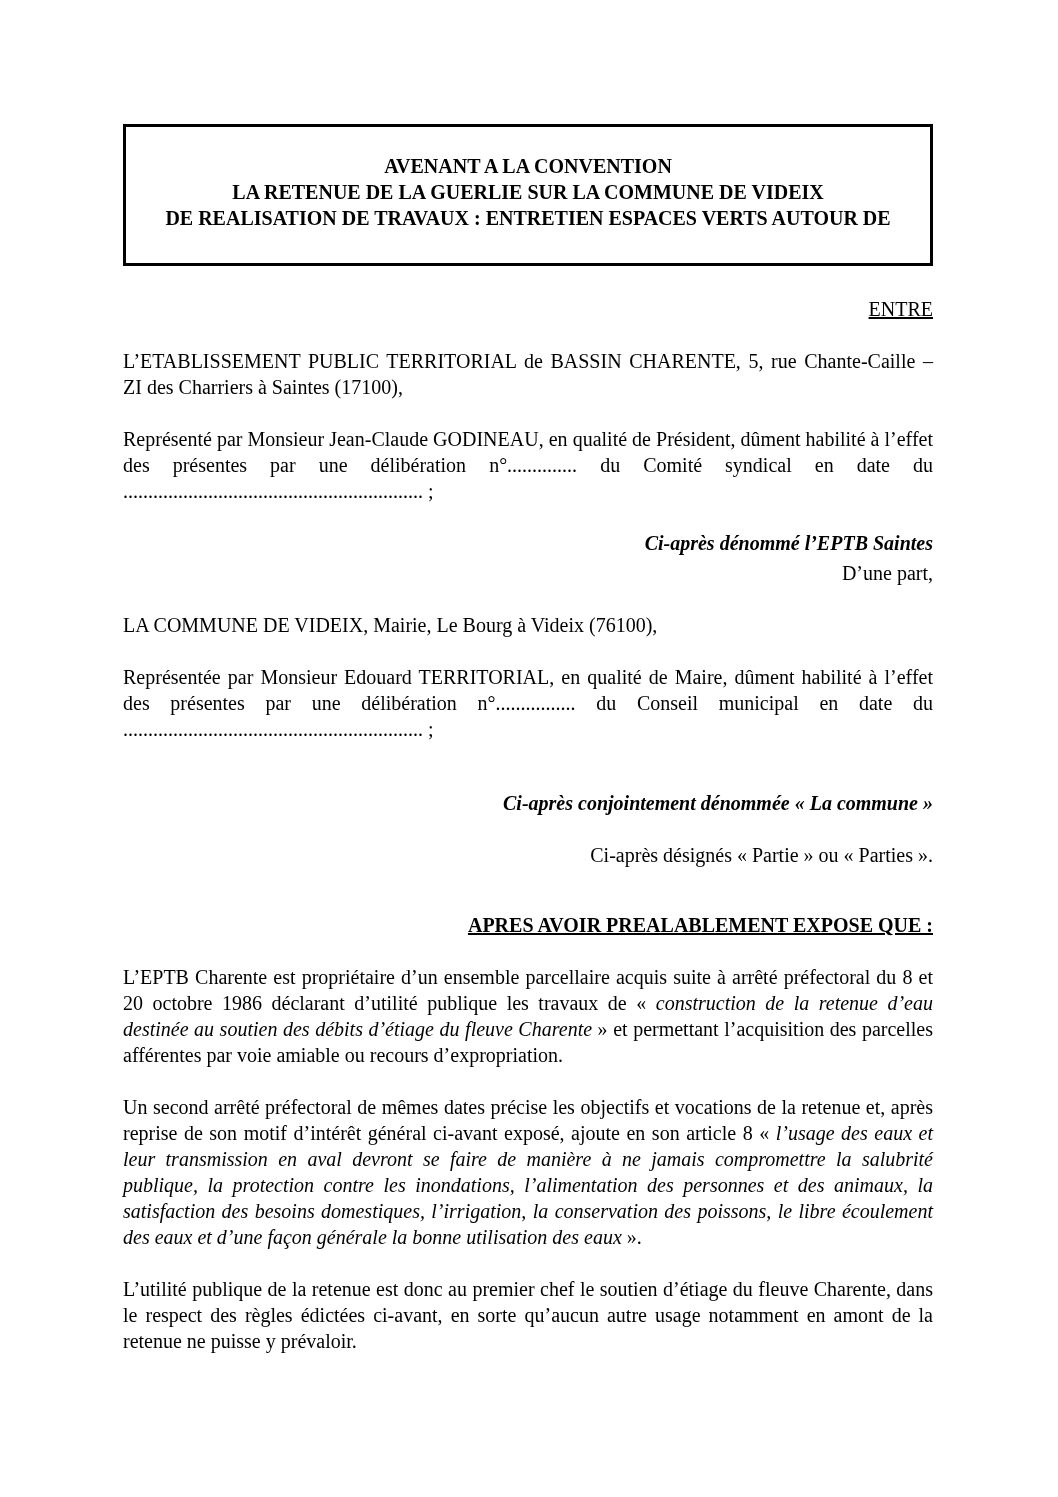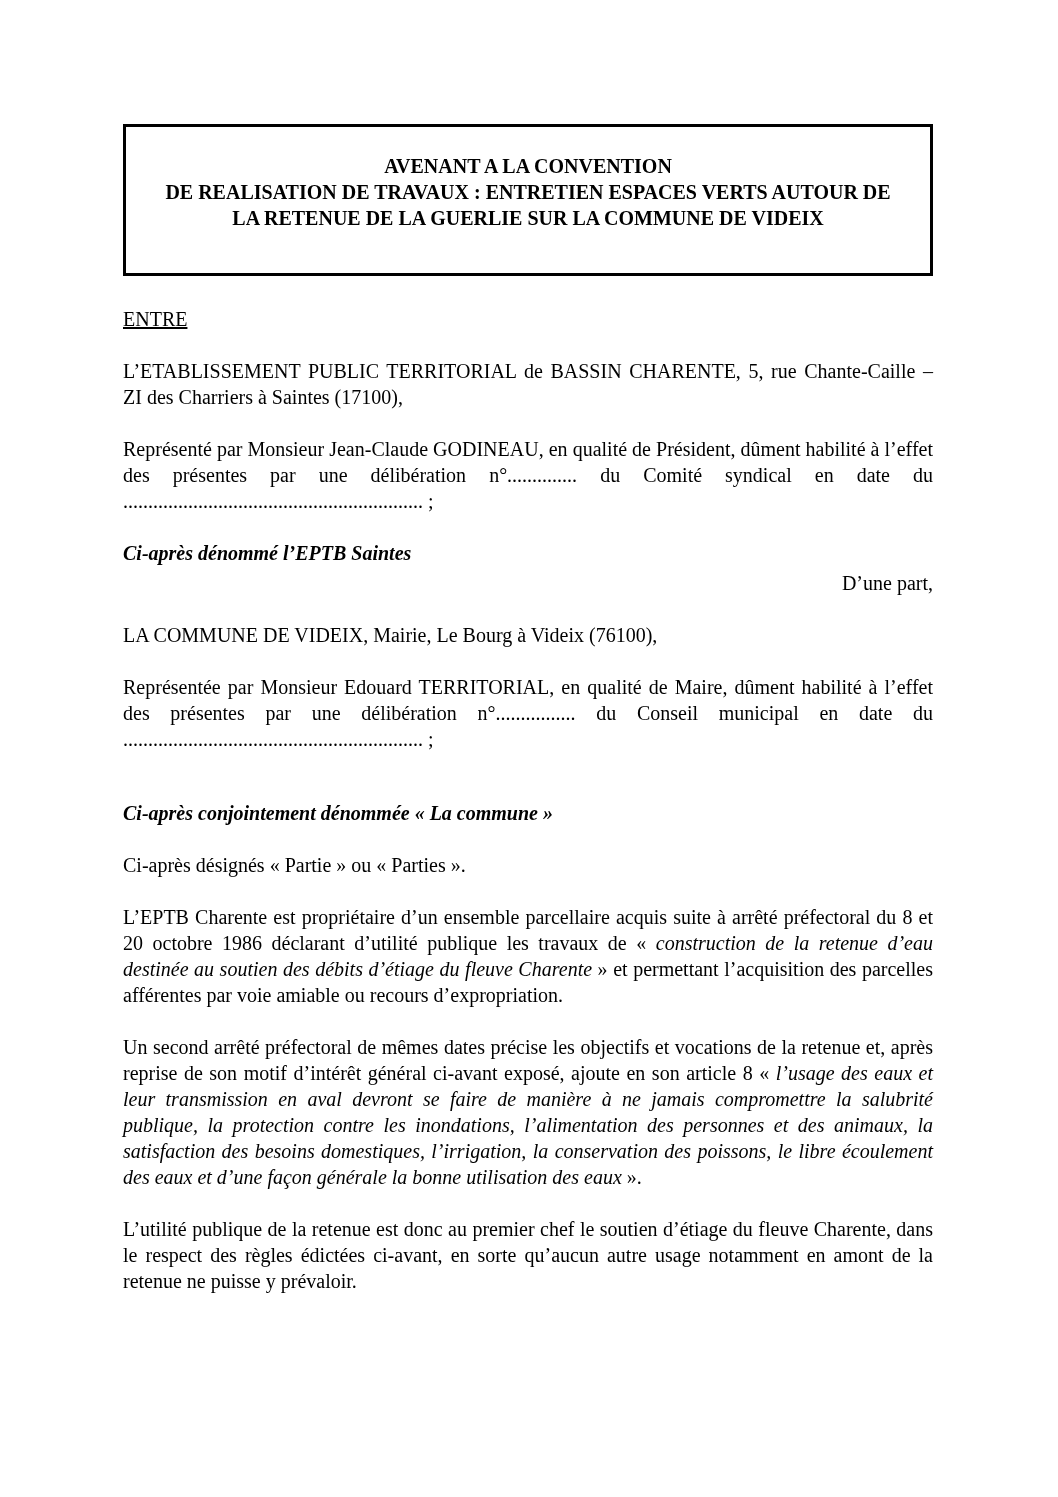--- a/index.html
+++ b/index.html
@@ -12,46 +12,46 @@
     padding: 124px 125px 0 123px;
     font-family: "Liberation Serif", serif;
     font-size: 20px;
     line-height: 26px;
     overflow: hidden;
   }
   .title-box {
     border: 3px solid #000000;
     text-align: center;
     font-weight: bold;
-    padding: 26px 18px 42px 18px;
+    padding: 26px 18px 32px 18px;
     margin: 0 0 30px 0;
   }
   .title-line { font-weight: bold; }
-  p { margin: 0; }
+  p { margin: 0; text-align: right; }
   .blk { margin-top: 26px; }
   .blk-0 { margin-top: 4px; }
   .blk-2 { margin-top: 48px; }
   .blk-2b { margin-top: 44px; }
   .justify { text-align: justify; }
   .right { text-align: right; }
   .bold { font-weight: normal; }
   .bi { font-weight: bold; font-style: italic; }
   .ital { font-style: italic; }
   .underline { text-decoration: underline; }
   .bold-underline { font-weight: bold; text-decoration: underline; }
 </style>
 </head>
 <body>
 
 <div class="page">
 
   <div class="title-box">
     <div class="title-line">AVENANT A LA CONVENTION</div>
+    <div class="title-line">LA RETENUE DE LA GUERLIE SUR LA COMMUNE DE VIDEIX</div>
     <div class="title-line">DE REALISATION DE TRAVAUX : ENTRETIEN ESPACES VERTS AUTOUR DE</div>
-    <div class="title-line">LA RETENUE DE LA GUERLIE SUR LA COMMUNE DE VIDEIX</div>
   </div>
 
   <p class="underline">ENTRE</p>
 
   <p class="blk justify"><span class="bold">L’ETABLISSEMENT PUBLIC TERRITORIAL de BASSIN CHARENTE,</span><span> 5, rue Chante-Caille – ZI des Charriers à Saintes (17100),</span></p>
 
   <p class="blk justify"><span>Représenté par </span><span class="bold">Monsieur Jean-Claude GODINEAU</span><span>, en qualité de Président, dûment habilité à l’effet des présentes par une délibération n°.............. du Comité syndical en date du </span><span>............................................................ ;</span></p>
 
   <p class="blk bi">Ci-après dénommé l’EPTB Saintes</p>
 
@@ -60,20 +60,21 @@
 
   <p class="blk justify"><span class="bold">LA COMMUNE DE VIDEIX,</span><span> Mairie, Le Bourg à Videix (76100),</span></p>
 
   <p class="blk justify"><span>Représentée par </span><span class="bold">Monsieur Edouard TERRITORIAL</span><span>, en qualité de Maire, dûment habilité à l’effet des présentes par une délibération n°................ du Conseil municipal en date du </span><span>............................................................ ;</span></p>
 
   <p class="blk-2 bi">Ci-après conjointement dénommée « La commune »</p>
 
 
   <p class="blk">Ci-après désignés « Partie » ou « Parties ».</p>
 
+  <p class="blk-2b bold-underline">APRES AVOIR PREALABLEMENT EXPOSE QUE :</p>
 
   <p class="blk justify"><span>L’EPTB Charente est propriétaire d’un ensemble parcellaire acquis suite à arrêté préfectoral du 8 et 20 octobre 1986 déclarant d’utilité publique les travaux de « </span><span class="ital">construction de la retenue d’eau destinée au soutien des débits d’étiage du fleuve Charente</span><span> » et permettant l’acquisition des parcelles afférentes par voie amiable ou recours d’expropriation.</span></p>
 
   <p class="blk justify"><span>Un second arrêté préfectoral de mêmes dates précise les objectifs et vocations de la retenue et, après reprise de son motif d’intérêt général ci-avant exposé, ajoute en son article 8 « </span><span class="ital">l’usage des eaux et leur transmission en aval devront se faire de manière à ne jamais compromettre la salubrité publique, la protection contre les inondations, l’alimentation des personnes et des animaux, la satisfaction des besoins domestiques, l’irrigation, la conservation des poissons, le libre écoulement des eaux et d’une façon générale la bonne utilisation des eaux</span><span> ».</span></p>
 
   <p class="blk justify"><span>L’utilité publique de la retenue est donc au premier chef le soutien d’étiage du fleuve Charente, dans le respect des règles édictées ci-avant, en sorte qu’aucun autre usage notamment en amont de la retenue ne puisse y prévaloir.</span></p>
 
 </div>
 
 </body></html>

